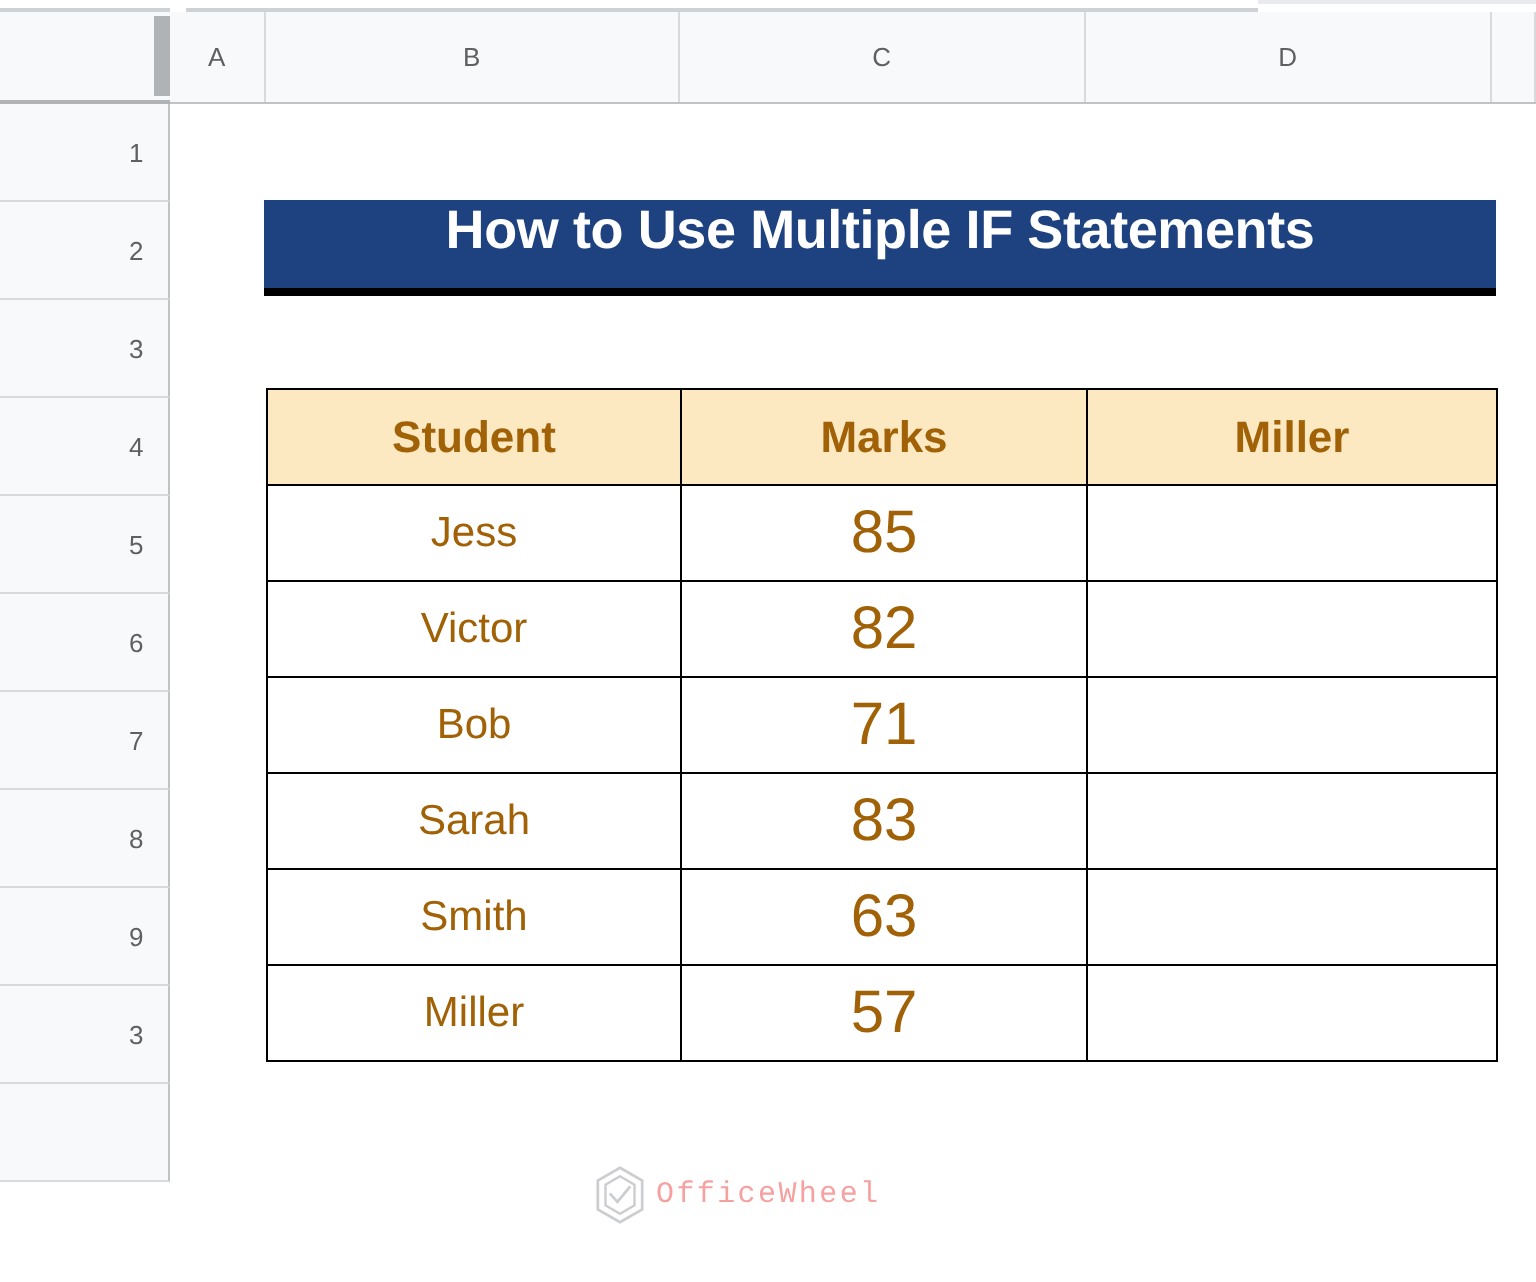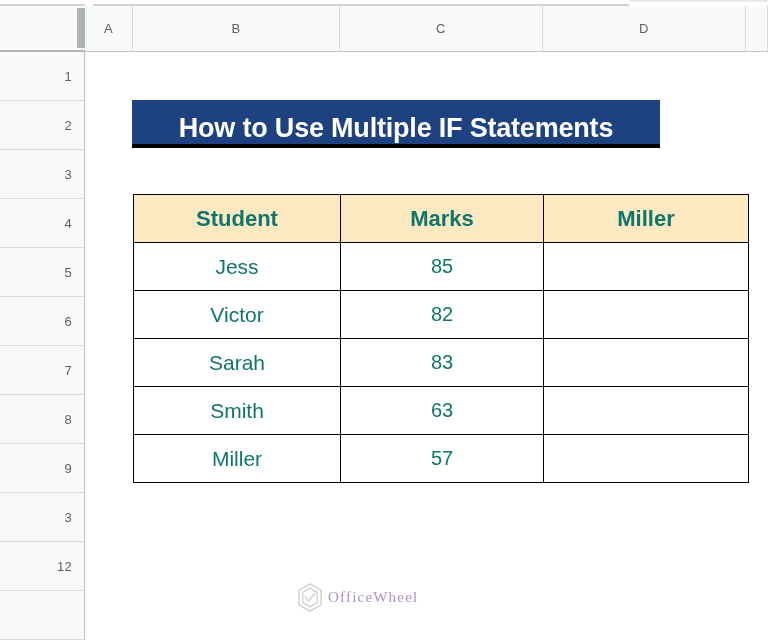--- a/index.html
+++ b/index.html
@@ -110,26 +110,26 @@
     left: 85px; top: 52px;
     width: 683px; height: 589px;
     background: #ffffff;
   }
 
   
   .title-banner {
     position: absolute;
     left: 47px;           
     top: 48px;            
-    width: 528px;         
+    width: 616px;         
     height: 48px;
     background: #1e4280;
     border-bottom: 4px solid #000000;
     display: flex;
-    align-items: flex-end;
+    align-items: flex-start;
     justify-content: center;
   }
   .title-banner .title-text {
     color: #ffffff;
     font-size: 27px;
     font-weight: bold;
     letter-spacing: -0.2px;
     white-space: nowrap;
   }
 
@@ -146,50 +146,50 @@
   .data-table col.c-marks   { width: 203px; }
   .data-table col.c-grade   { width: 205px; }
 
   .data-table th,
   .data-table td {
     border: 1.5px solid #000000;
     height: 48px;
     text-align: center;
     vertical-align: middle;
     font-size: 21px;
-    color: #0f766e;
+    color: #a16207;
     background: #ffffff;
   }
   .data-table th {
     background: #fce8c1;
     font-size: 22px;
     font-weight: bold;
   }
-  .data-table td.marks { font-size: 20px; }
+  .data-table td.marks { font-size: 30px; }
   .data-table td.grade { }
 
   
   .watermark {
     position: absolute;
     left: 212px;   
     top: 531px;    
     display: flex;
     align-items: center;
     gap: 5px;
     opacity: 0.5;
     pointer-events: none;
   }
   .watermark .wm-logo {
     width: 26px; height: 29px;
     display: block;
   }
   .watermark .wm-text {
-    font-family: Liberation Serif, serif;
+    font-family: Liberation Mono, monospace;
     font-size: 15px;
-    color: #4c1d95;
+    color: #ef4444;
     letter-spacing: 1.2px;
     white-space: nowrap;
   }
 </style>
 </head>
 <body>
 
 <div id="sheet">
 
   <div class="top-strip">
@@ -241,23 +241,20 @@
         <span>7</span>
       </div>
     <div class="row-head">
         <span>8</span>
       </div>
     <div class="row-head">
         <span>9</span>
       </div>
     <div class="row-head">
         <span>3</span>
-      </div>
-    <div class="row-head">
-        <span>12</span>
       </div>
     <div class="row-head"></div>
 
   </div>
 
   <div class="grid">
 
     <div class="title-banner">
       <span class="title-text">How to Use Multiple IF Statements</span>
     </div>
@@ -280,20 +277,25 @@
           <td class="student">Jess</td>
           <td class="marks">85</td>
           <td class="grade"></td>
         </tr>
         <tr>
           <td class="student">Victor</td>
           <td class="marks">82</td>
           <td class="grade"></td>
         </tr>
         <tr>
+          <td class="student">Bob</td>
+          <td class="marks">71</td>
+          <td class="grade"></td>
+        </tr>
+        <tr>
           <td class="student">Sarah</td>
           <td class="marks">83</td>
           <td class="grade"></td>
         </tr>
         <tr>
           <td class="student">Smith</td>
           <td class="marks">63</td>
           <td class="grade"></td>
         </tr>
         <tr>

